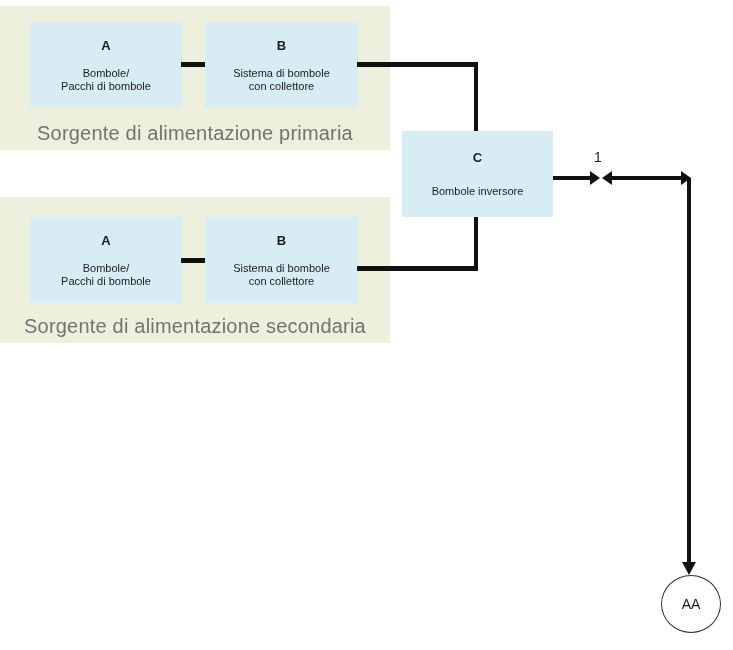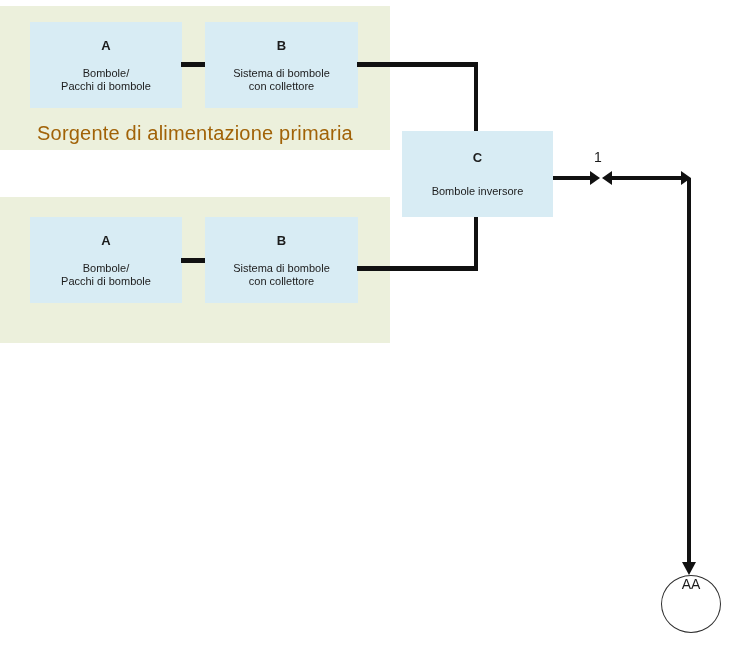--- a/index.html
+++ b/index.html
@@ -23,21 +23,21 @@
   #panel-secondary { top: 197px; height: 146px; }
 
   .panel-title {
     position: absolute;
     bottom: 5px;
     left: 0;
     width: 100%;
     text-align: center;
     font-size: 20px;
     letter-spacing: 0.2px;
-    color: #a16207;
+    color: #737373;
     white-space: nowrap;
   }
 
   .node-box {
     position: absolute;
     background: #d8ecf4;
     display: flex;
     flex-direction: column;
     align-items: center;
     justify-content: center;
@@ -73,20 +73,21 @@
 
   #terminal-circle {
     position: absolute;
     left: 661px; top: 575px;
     width: 60px; height: 58px;
     border: 1.5px solid #2f2f2f;
     border-radius: 50%;
     background: #ffffff;
     box-sizing: border-box;
     display: flex;
+    align-items: center;
     justify-content: center;
     font-size: 14px;
   }
 </style>
 </head>
 <body>
 
 <div id="canvas">
 
   <div class="panel" id="panel-primary">
@@ -115,20 +116,21 @@
         <div>Pacchi di bombole</div>
       </div>
     </div>
     <div class="node-box box-b">
       <div class="letter">B</div>
       <div class="body">
         <div>Sistema di bombole</div>
         <div>con collettore</div>
       </div>
     </div>
+    <div class="panel-title">Sorgente di alimentazione secondaria</div>
   </div>
 
   <div class="node-box" id="box-c">
     <div class="letter">C</div>
     <div class="body">Bombole inversore</div>
   </div>
 
   <div class="line" style="left:181px; top:62px;  width:24px;  height:5px;"></div>
   <div class="line" style="left:357px; top:62px;  width:119px; height:5px;"></div>
   <div class="line" style="left:474px; top:62px;  width:4px;   height:69px;"></div>

